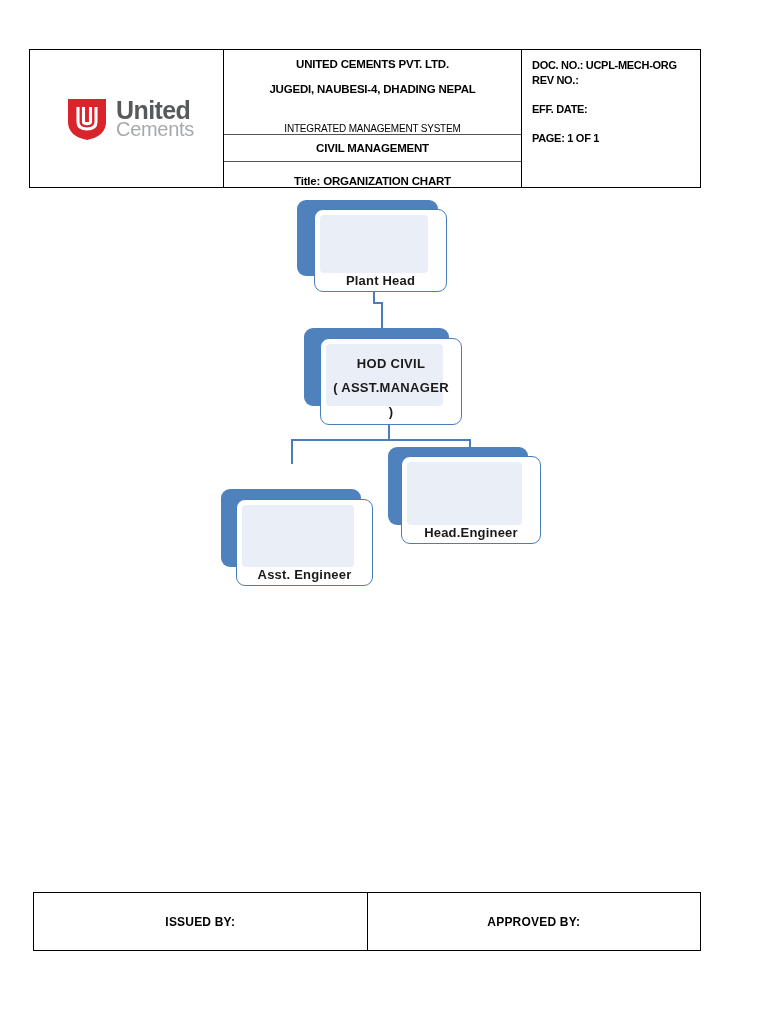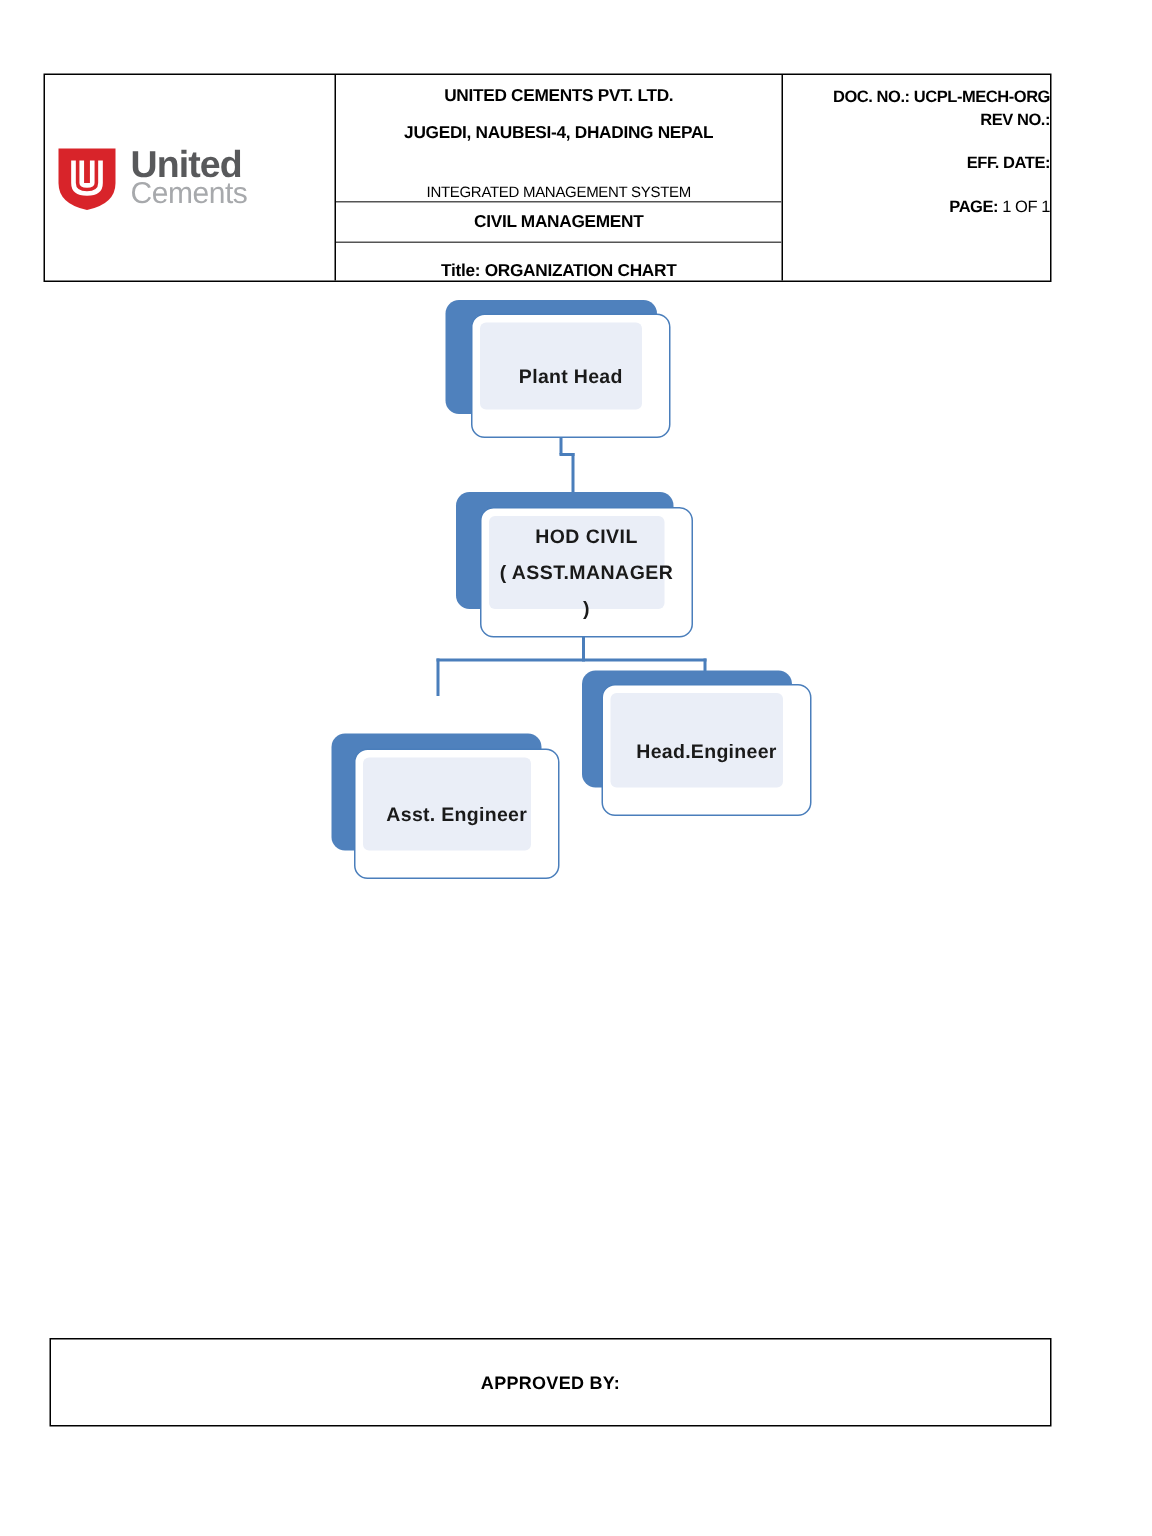--- a/index.html
+++ b/index.html
@@ -25,21 +25,21 @@
     width: 672px;
     height: 139px;
     border: 1.5px solid #000;
     display: flex;
   }
   .hdr-col-logo {
     width: 194px;
     border-right: 1.5px solid #000;
     display: flex;
     align-items: center;
-    justify-content: flex-start;
+    justify-content: center;
     padding-left: 6px;
   }
   .hdr-col-mid {
     flex: 1;
     display: flex;
     flex-direction: column;
     border-right: 1.5px solid #000;
   }
   .hdr-col-right {
     width: 178px;
@@ -95,24 +95,23 @@
     font-weight: bold;
     letter-spacing: -0.2px;
   }
 
   .meta-line {
     font-size: 11px;
     font-weight: bold;
     letter-spacing: -0.3px;
     line-height: 15px;
     white-space: nowrap;
-    text-align: right;
   }
   .meta-line.gap-top { margin-top: 14px; }
-  .meta-line .val { font-weight: normal; }
+  .meta-line .val { font-weight: bold; }
 
   
   .logo-wrap {
     display: flex;
     align-items: center;
     gap: 7px;
   }
   .logo-mark {
     width: 44px;
     height: 46px;
@@ -156,21 +155,21 @@
     top: 0;
     background: #4f81bd;
     border-radius: 9px;
   }
   .node .face {
     position: absolute;
     background: #ffffff;
     border: 1.7px solid #4a7ebb;
     border-radius: 9px;
     display: flex;
-    align-items: center;
+    align-items: flex-end;
     justify-content: center;
   }
   .node .inner {
     position: absolute;
     left: 5px;
     top: 5px;
     right: 18px;
     bottom: 18px;
     background: #eaeef7;
     border-radius: 4px;
@@ -303,14 +302,15 @@
     <div class="shadow" style="width:140px; height:78px;"></div>
     <div class="face" style="left:13px; top:9px; width:140px; height:88px;">
       <div class="inner"></div>
       <div class="label">Head.Engineer</div>
     </div>
   </div>
 
 </div>
 
 <div class="footer-table">
+  <div class="footer-cell left">ISSUED BY:</div>
   <div class="footer-cell">APPROVED BY:</div>
 </div>
 
 </body></html>

